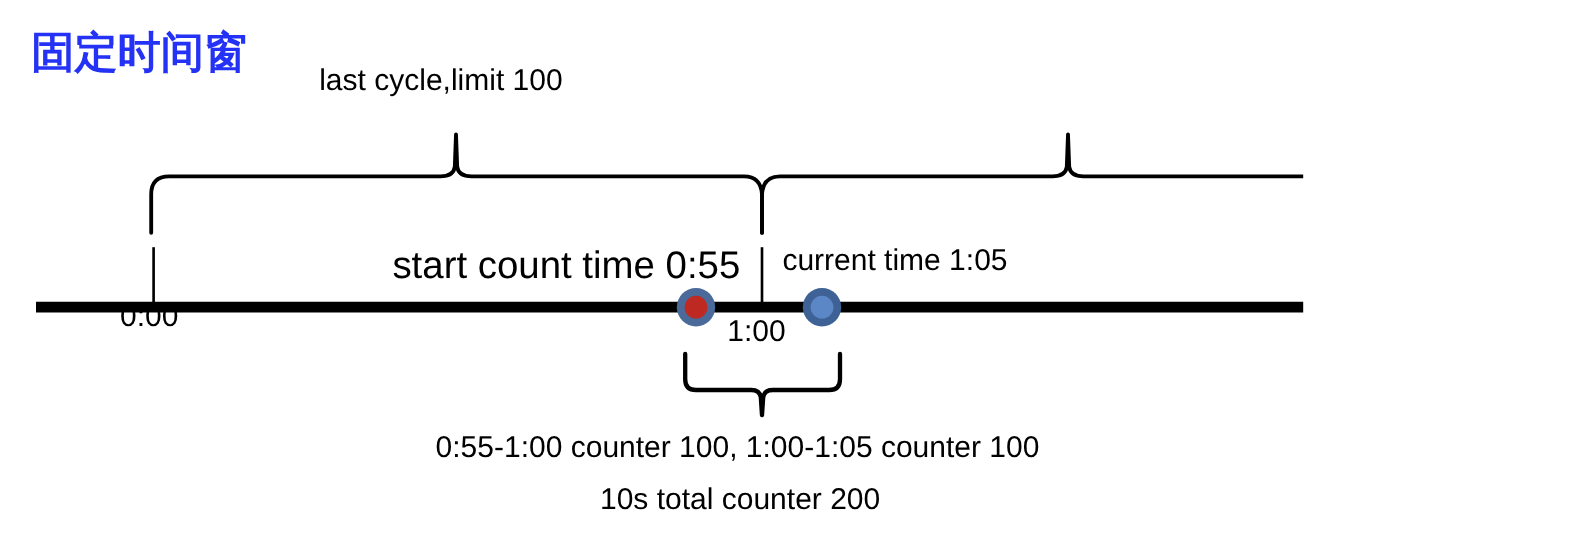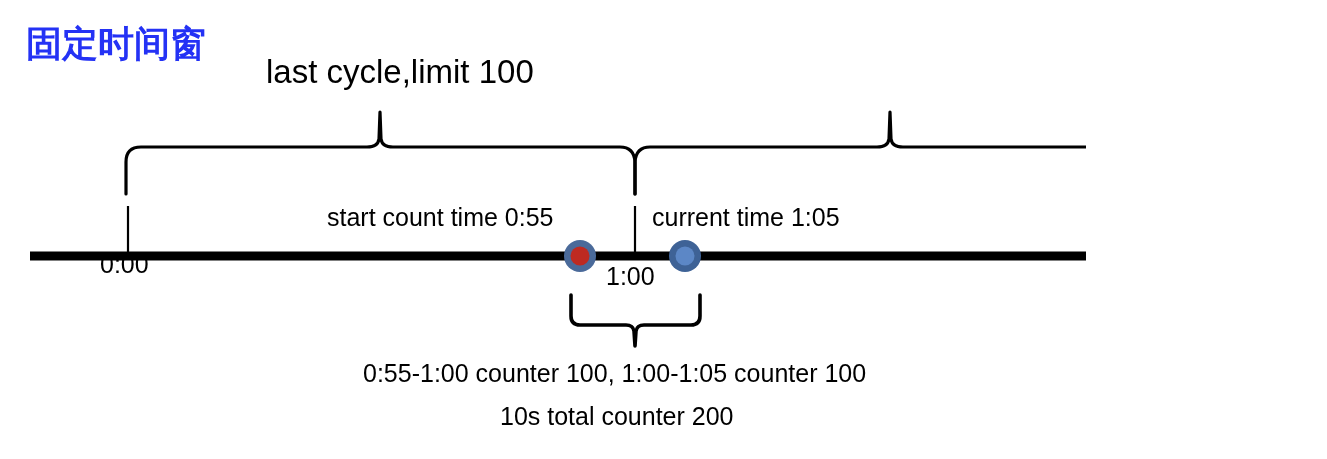--- a/index.html
+++ b/index.html
@@ -34,31 +34,31 @@
   #title {
     left: 26px;
     top: 26px;
     font-size: 36px;
     font-weight: 700;
     letter-spacing: 0px;
   }
   #label-last-cycle {
     left: 266px;
     top: 55px;
-    font-size: 33px;
+    font-size: 25px;
   }
   #label-current-cycle {
     left: 736px;
     top: 55px;
     font-size: 25px;
   }
   #label-start-count {
     left: 327px;
     top: 205px;
-    font-size: 25px;
+    font-size: 32px;
   }
   #label-current-time {
     left: 652px;
     top: 205px;
     font-size: 25px;
   }
   #tick-label-0 {
     left: 100px;
     top: 252px;
     font-size: 25px;

